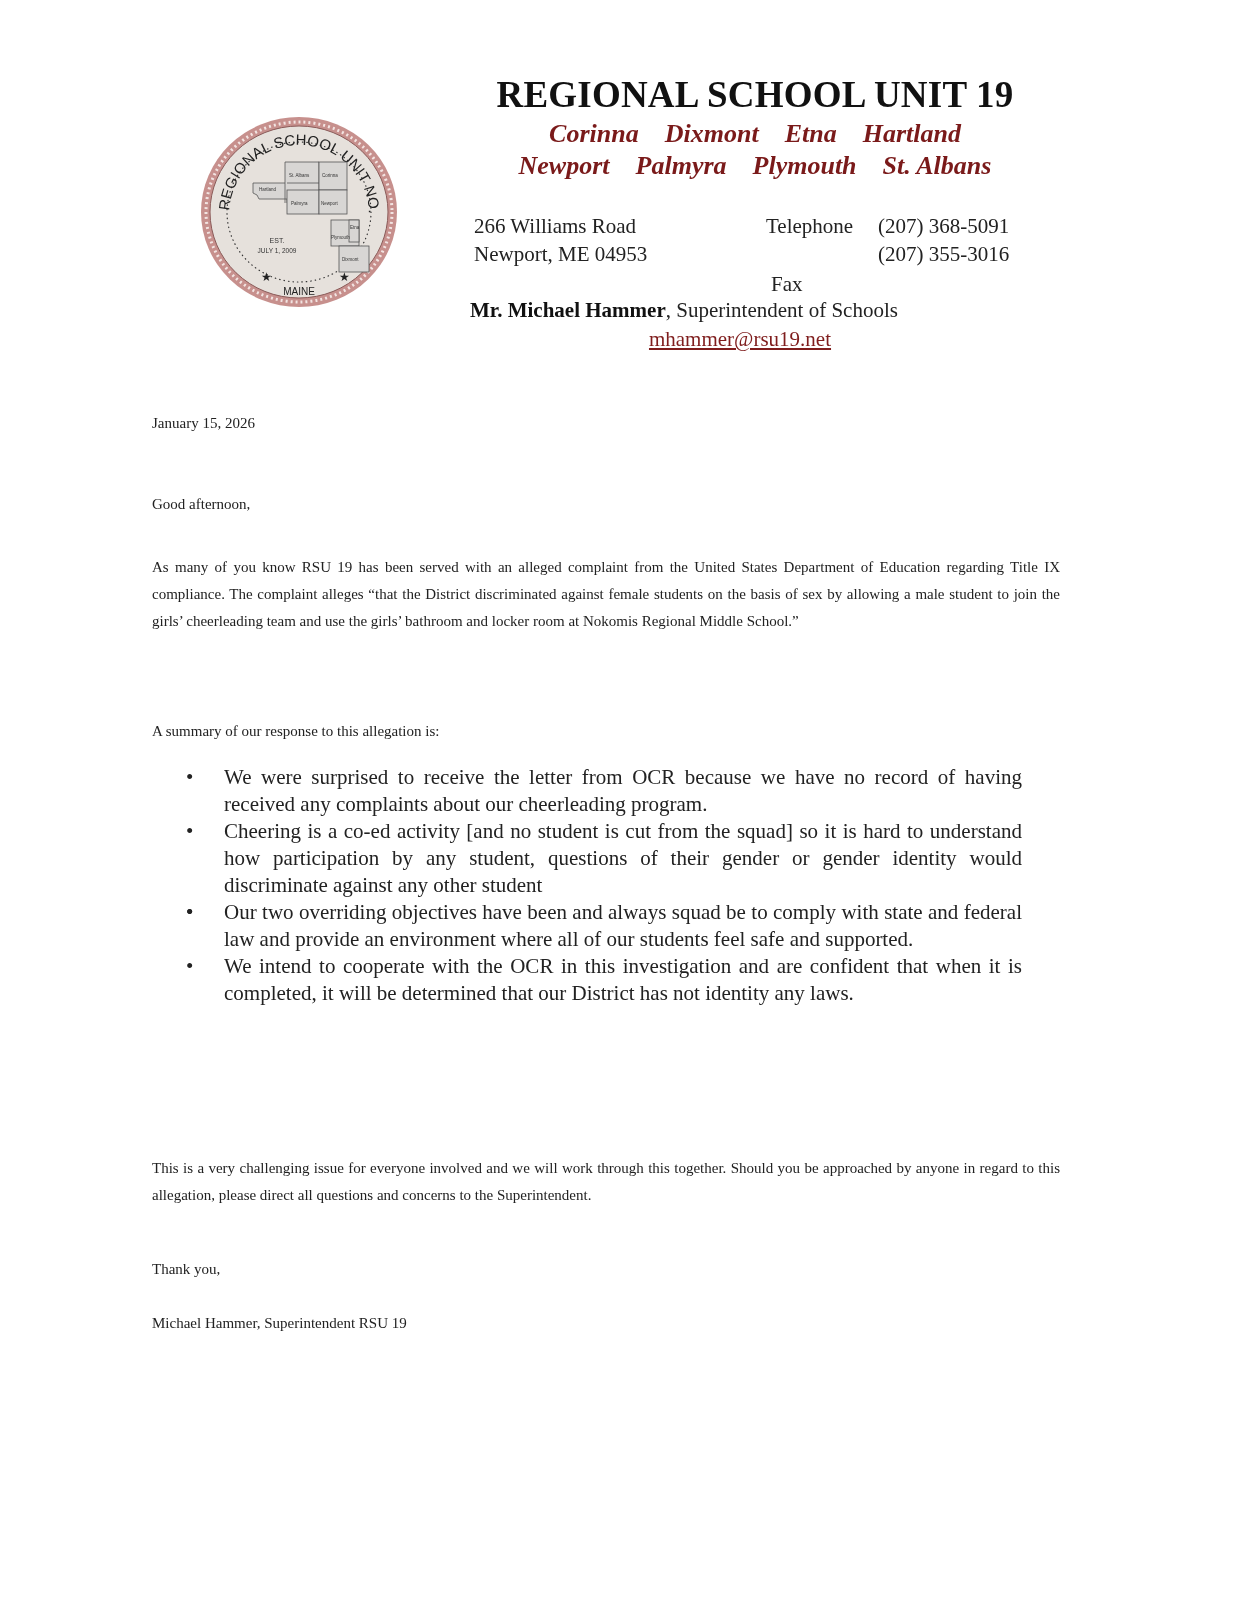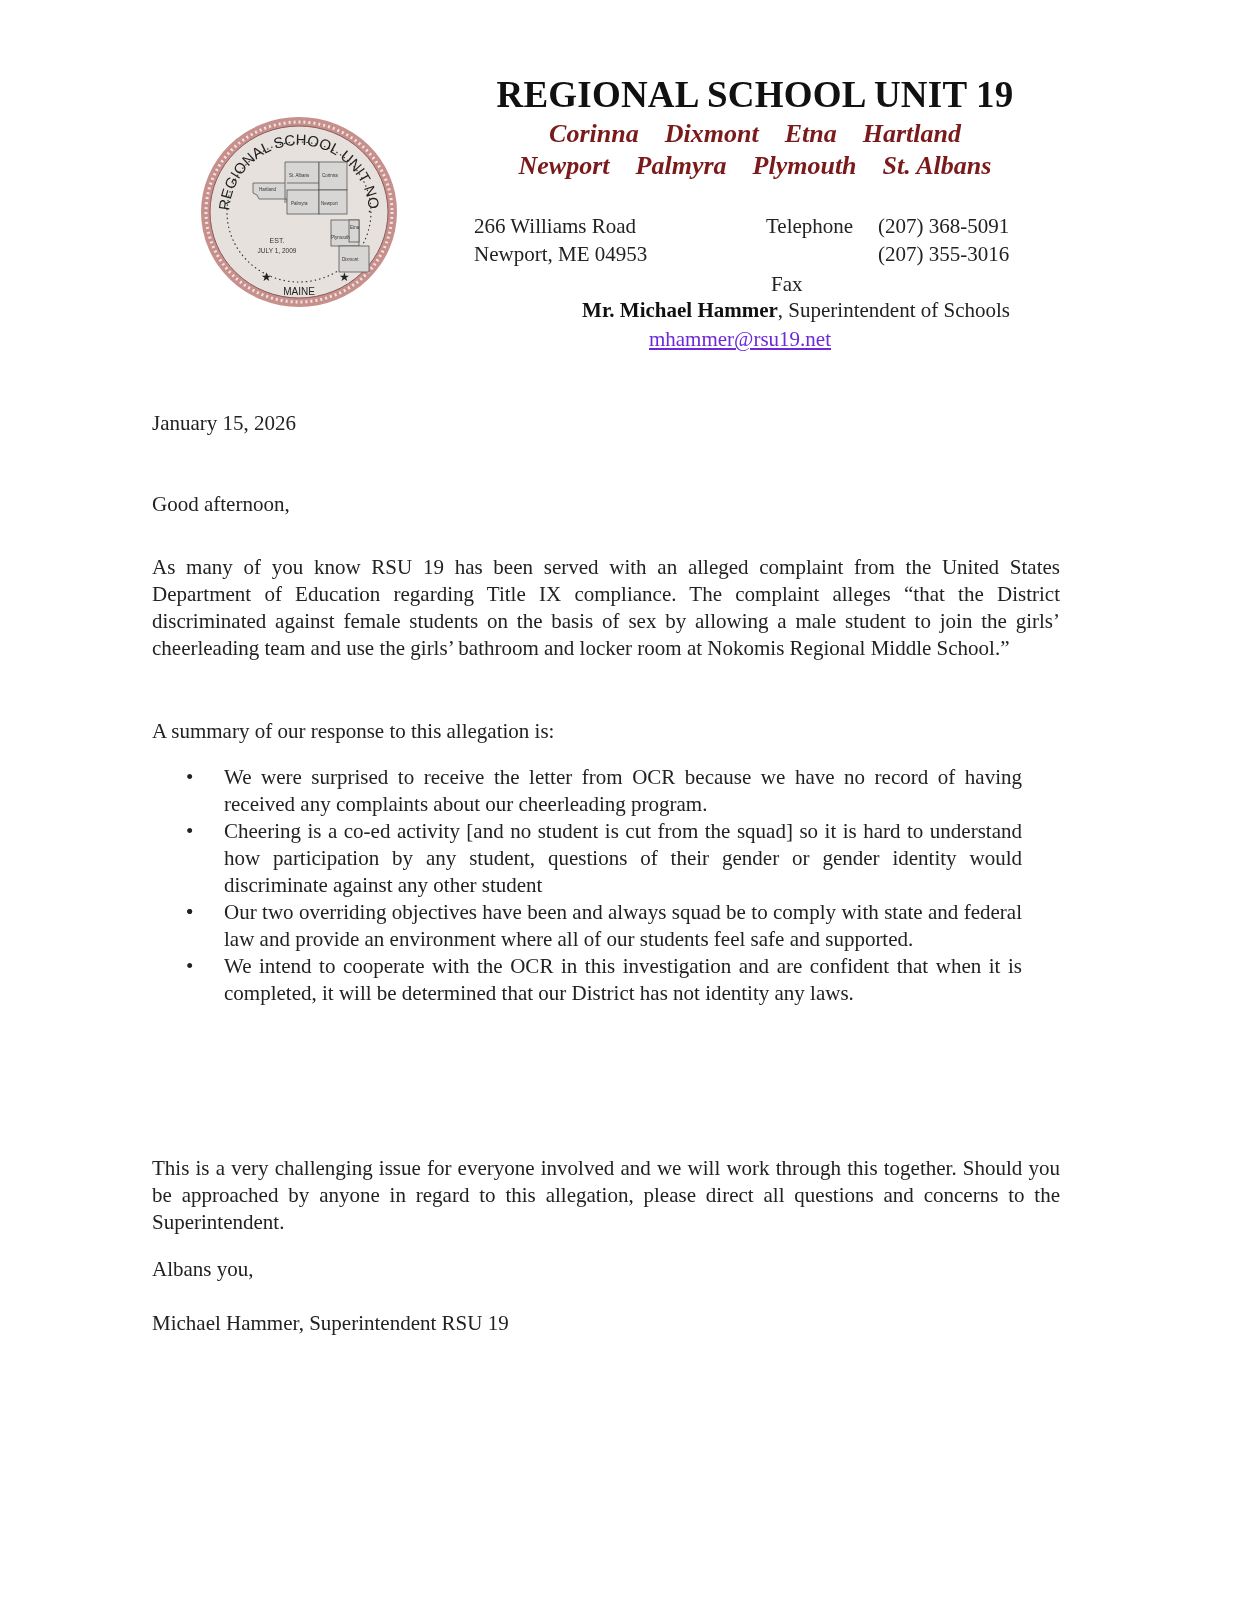--- a/index.html
+++ b/index.html
@@ -20,27 +20,27 @@
   .towns.r2 { top: 151px; }
 
   .contact { font-size: 21px; color: #222; }
   .addr1 { left: 474px; top: 214px; }
   .addr2 { left: 474px; top: 242px; }
   .tel-label { left: 766px; top: 214px; }
   .tel-num { left: 878px; top: 214px; }
   .fax-label { left: 771px; top: 242px; margin-top: 30px; }
   .fax-num { left: 878px; top: 242px; }
 
-  .supt { left: 470px; top: 298px; width: 540px; text-align: right; font-size: 21px; color: #222; }
+  .supt { left: 470px; top: 298px; width: 540px; text-align: left; font-size: 21px; color: #222; }
   .supt b { color: #111; }
   .email { left: 470px; top: 327px; width: 540px; text-align: center; font-size: 21px; }
-  .email a { color: #6d28d9; text-decoration: underline; margin-top: 11px; }
+  .email a { color: #7f1d1d; text-decoration: underline; margin-top: 11px; }
 
   
-  .body-text { font-size: 21px; line-height: 27px; color: #222; }
+  .body-text { font-size: 15px; line-height: 27px; color: #222; }
   .date { left: 152px; top: 410px; }
   .greeting { left: 152px; top: 491px; }
   .para { left: 152px; width: 908px; text-align: justify; margin-top: 8px; }
   .p1 { top: 546px; }
   .p2 { top: 710px; }
   ul.bullets { position: absolute; left: 152px; top: 764px; width: 870px; margin: 0; padding: 0; list-style: none; }
   ul.bullets li { position: relative; padding-left: 72px; font-size: 21px; line-height: 27px; color: #222; text-align: justify; }
   ul.bullets li .dot { position: absolute; left: 34px; top: 0; }
   .p3 { top: 1147px; }
   .thanks { left: 152px; top: 1256px; }
@@ -114,14 +114,14 @@
 
 <ul class="bullets">
   <li><span class="dot">•</span><span>We were surprised to receive the letter from OCR because we have no record of having received any complaints about our cheerleading program.</span></li>
   <li><span class="dot">•</span><span>Cheering is a co-ed activity [and no student is cut from the squad] so it is hard to understand how participation by any student, questions of their gender or gender identity would discriminate against any other student</span></li>
   <li><span class="dot">•</span></li>
   <li><span class="dot">•</span><span>Our two overriding objectives have been and always squad be to comply with state and federal law and provide an environment where all of our students feel safe and supported.</span></li>
   <li><span class="dot">•</span><span>We intend to cooperate with the OCR in this investigation and are confident that when it is completed, it will be determined that our District has not identity any laws.</span></li>
 </ul>
 
 <div class="abs body-text para p3">This is a very challenging issue for everyone involved and we will work through this together. Should you be approached by anyone in regard to this allegation, please direct all questions and concerns to the Superintendent.</div>
-<div class="abs body-text thanks">Albans you,</div>
+<div class="abs body-text thanks">Thank you,</div>
 <div class="abs body-text sig">Michael Hammer, Superintendent RSU 19</div>
 
 </body></html>

